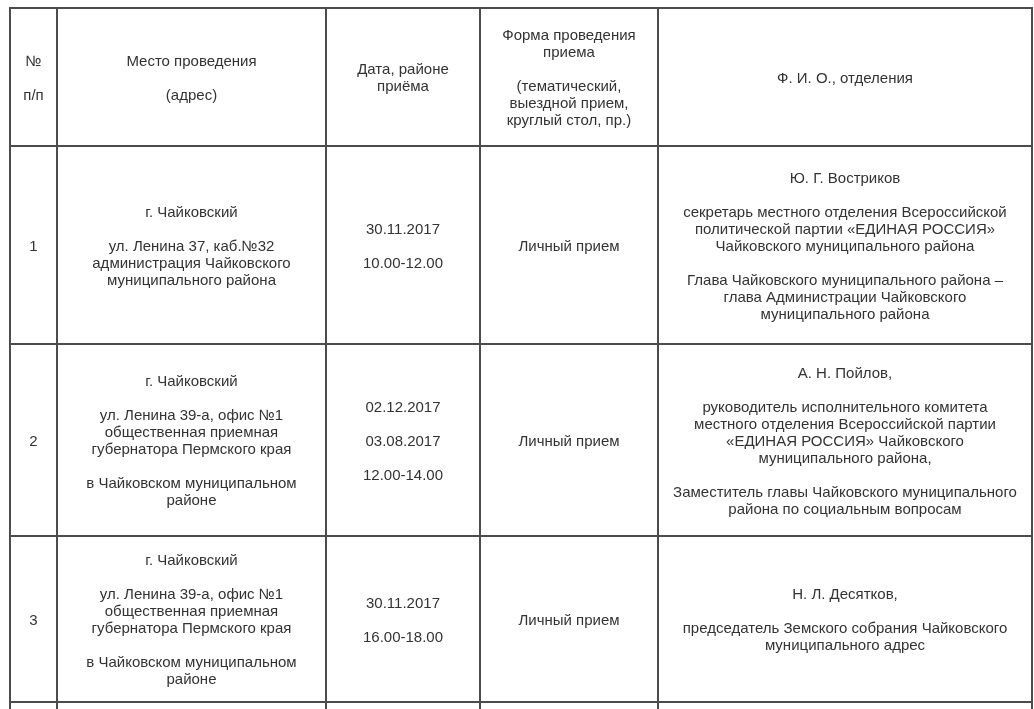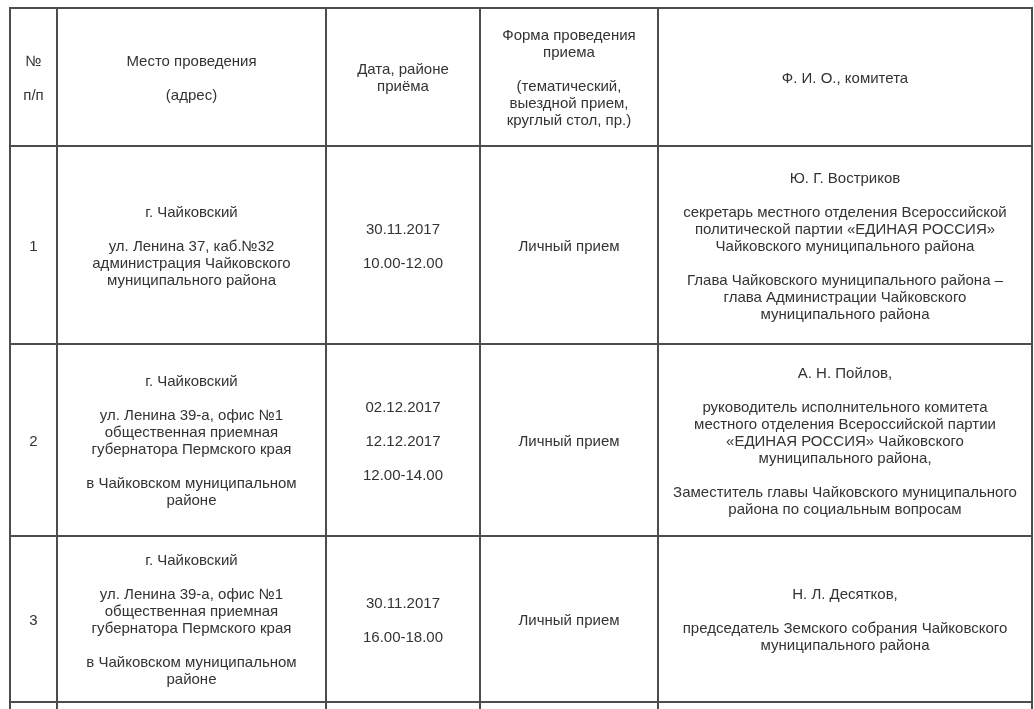--- a/index.html
+++ b/index.html
@@ -68,21 +68,21 @@
         <th>Место проведения
 
 (адрес)</th>
         <th class="nowrap">Дата, районе приёма</th>
         <th>Форма проведения
 приема
 
 (тематический,
 выездной прием,
 круглый стол, пр.)</th>
-        <th>Ф. И. О., комитета</th>
+        <th>Ф. И. О., отделения</th>
       </tr>
     </thead>
     <tbody>
       <tr class="r-1">
         <td>1</td>
         <td>г. Чайковский
 
 ул. Ленина 37, каб.№32
 администрация Чайковского
 муниципального района</td>
@@ -105,21 +105,21 @@
         <td>г. Чайковский
 
 ул. Ленина 39-а, офис №1
 общественная приемная
 губернатора Пермского края
 
 в Чайковском муниципальном
 районе</td>
         <td>02.12.2017
 
-12.12.2017
+03.08.2017
 
 12.00-14.00</td>
         <td>Личный прием</td>
         <td>А. Н. Пойлов,
 
 руководитель исполнительного комитета
 местного отделения Всероссийской партии
 «ЕДИНАЯ РОССИЯ» Чайковского
 муниципального района,
 
@@ -136,21 +136,21 @@
 
 в Чайковском муниципальном
 районе</td>
         <td>30.11.2017
 
 16.00-18.00</td>
         <td>Личный прием</td>
         <td>Н. Л. Десятков,
 
 председатель Земского собрания Чайковского
-муниципального района</td>
+муниципального адрес</td>
       </tr>
       <tr class="r-partial">
         <td></td>
         <td></td>
         <td></td>
         <td></td>
         <td></td>
       </tr>
     </tbody>
   </table>

